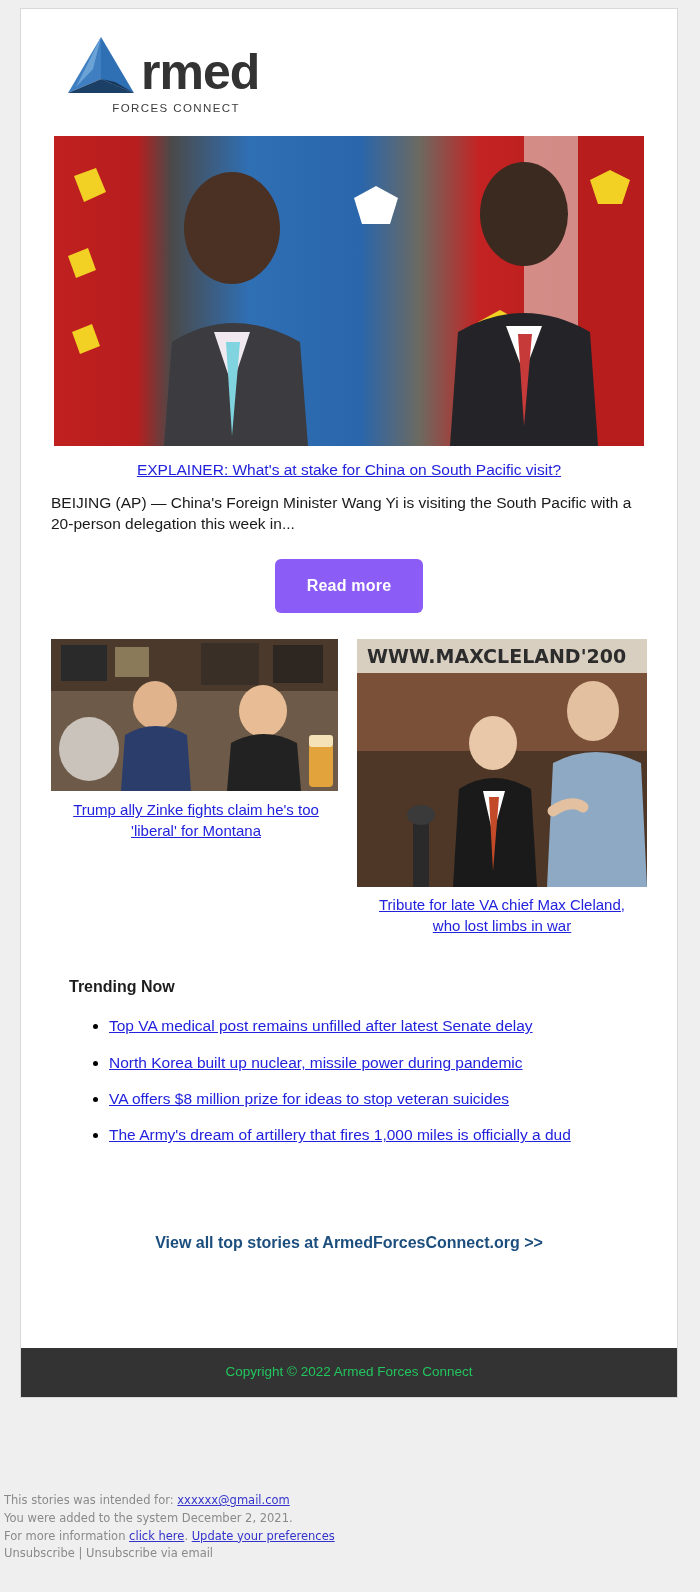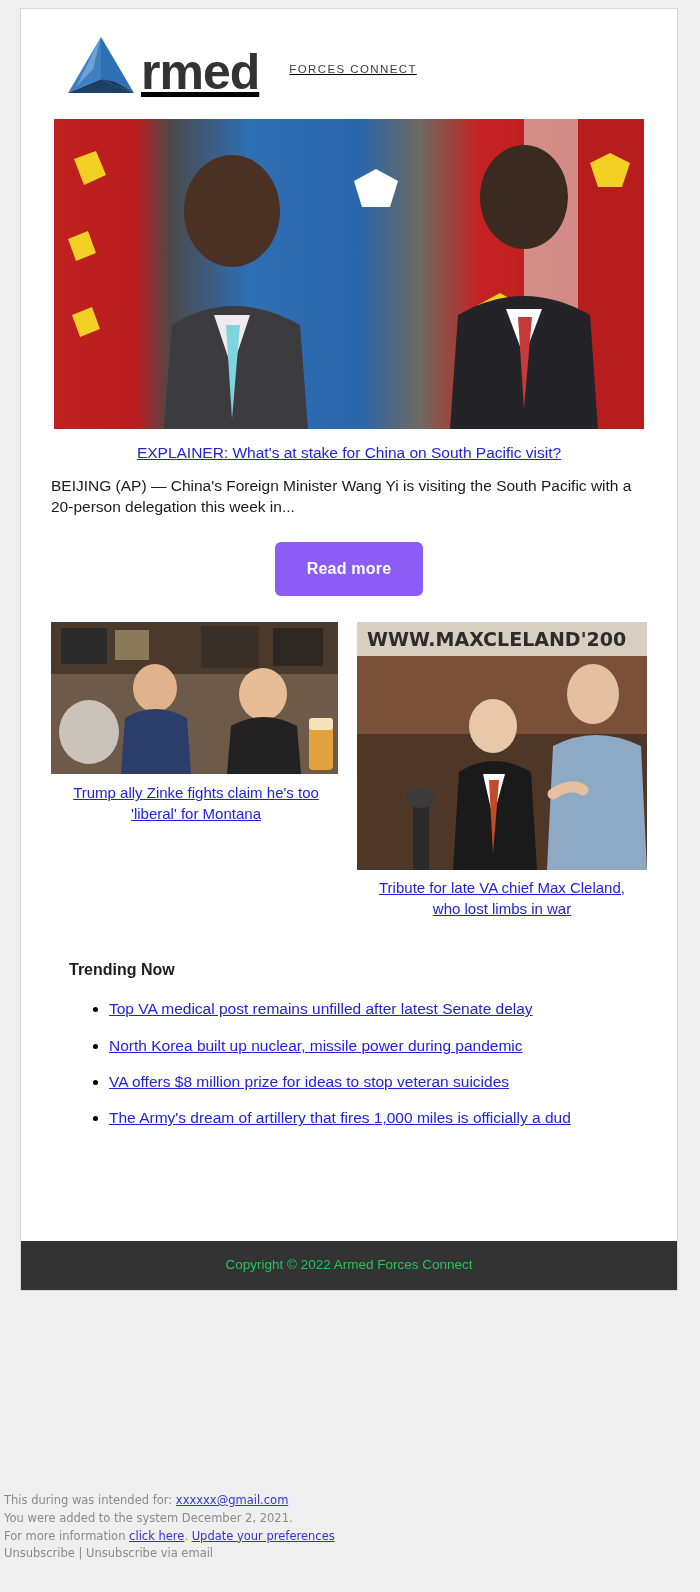--- a/index.html
+++ b/index.html
@@ -29,23 +29,22 @@
   
   .masthead {
     padding: 26px 0 22px 0;
     display: flex;
     justify-content: flex-start;
     background: #ffffff;
   }
   .logo-block {
     margin-left: 42px;
     display: flex;
-    flex-direction: row;
+    flex-direction: column;
     align-items: center;
-    text-decoration: underline;
   }
   .logo-row {
     display: flex;
     align-items: flex-end;
   }
   .logo-mark { width: 76px; height: 62px; display: block; }
   .logo-word {
     font-size: 50px;
     font-weight: bold;
     color: #333333;
@@ -295,29 +294,32 @@
   <div class="trending">
     <div class="trending-title">Trending Now</div>
     <ul class="trending-list">
       <li><a class="story-link" href="#">Top VA medical post remains unfilled after latest Senate delay</a></li>
       <li><a class="story-link" href="#">North Korea built up nuclear, missile power during pandemic</a></li>
       <li><a class="story-link" href="#">VA offers $8 million prize for ideas to stop veteran suicides</a></li>
       <li><a class="story-link" href="#">The Army's dream of artillery that fires 1,000 miles is officially a dud</a></li>
     </ul>
   </div>
 
+  <div class="view-all-row">
+    <a class="view-all" href="#">View all top stories at ArmedForcesConnect.org &gt;&gt;</a>
+  </div>
 
   <div class="card-pad-bottom"></div>
 
   <div class="copyright-bar">Copyright © 2022 Armed Forces Connect</div>
 </div>
 
 <div class="legal">
   <div>
-    <span>This during was intended for: </span><a href="#">xxxxxx@gmail.com</a>
+    <span>This stories was intended for: </span><a href="#">xxxxxx@gmail.com</a>
   </div>
   <div>You were added to the system December 2, 2021.</div>
   <div>
     <span>For more information </span><a href="#">click here</a><span>. </span><a href="#">Update your preferences</a>
   </div>
   <div>
     <span>Unsubscribe</span><span class="sep"> | </span><span>Unsubscribe via email</span>
   </div>
 </div>
 

